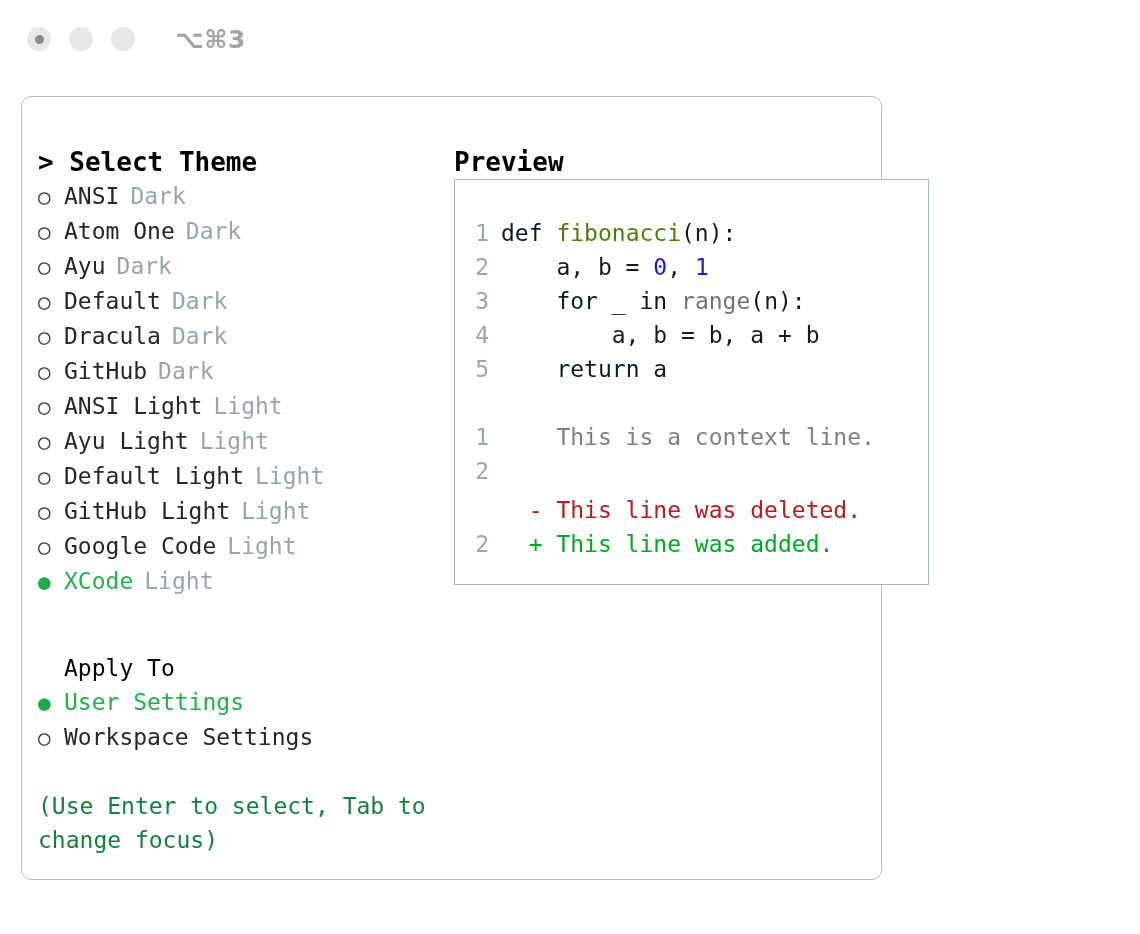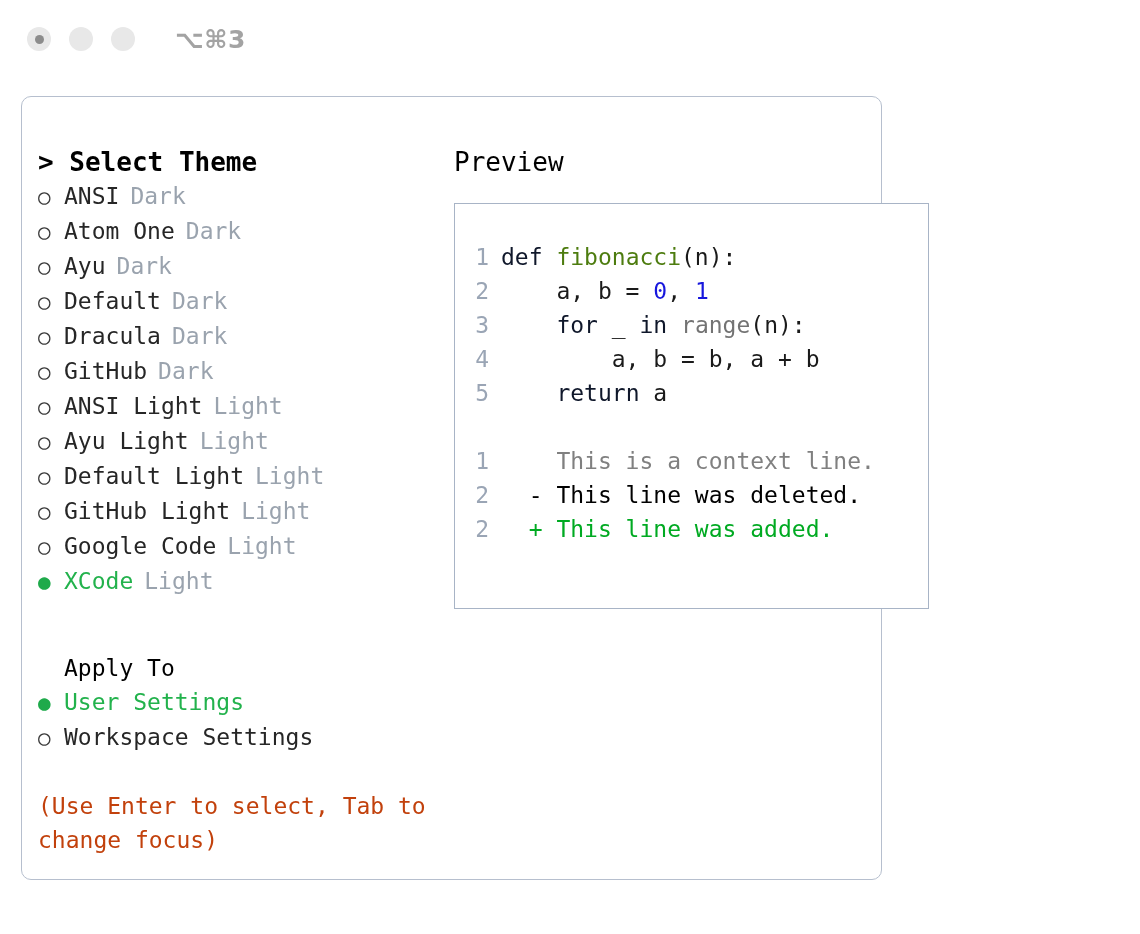--- a/index.html
+++ b/index.html
@@ -132,38 +132,37 @@
     padding-left: 26px;
     white-space: pre;
     margin-top: 18px;
   }
   .spacer-1 { height: 34px; }
   .spacer-2 { height: 34px; }
 
   .hint {
     font-size: 23px;
     line-height: 34px;
-    color: #c2410c;
+    color: #15803d;
     width: 414px;
     white-space: pre-wrap;
     word-break: normal;
   }
 
   
   .right-col {
     flex: 1;
     padding: 48px 0 0 2px;
     box-sizing: border-box;
   }
   .preview-title {
     font-size: 26px;
-    font-weight: normal;
+    font-weight: bold;
     color: #000000;
     line-height: 34px;
-    margin-bottom: 24px;
   }
   .preview-box {
     width: 475px;
     height: 406px;
     box-sizing: border-box;
     border: 1.5px solid #a8b4c6;
     background: #ffffff;
     padding: 36px 0 0 0;
   }
 
@@ -185,21 +184,21 @@
 
   .tok-kw  { color: #0f172a; }
   .tok-fn  { color: #4d7c0f; }
   .tok-bi  { color: #737373; }
   .tok-num { color: #1717dd; }
   .tok-pl  { color: #1a1a1a; }
 
   .blankline { height: 34px; }
 
   .diff-ctx { color: #808080; }
-  .diff-del { color: #000000; }
+  .diff-del { color: #b91c1c; margin-top: 39px; }
   .diff-add { color: #00aa22; }
 </style>
 </head>
 <body>
 
 <div class="window">
 
   <div class="titlebar">
     <div class="dots">
       <span class="dot">

